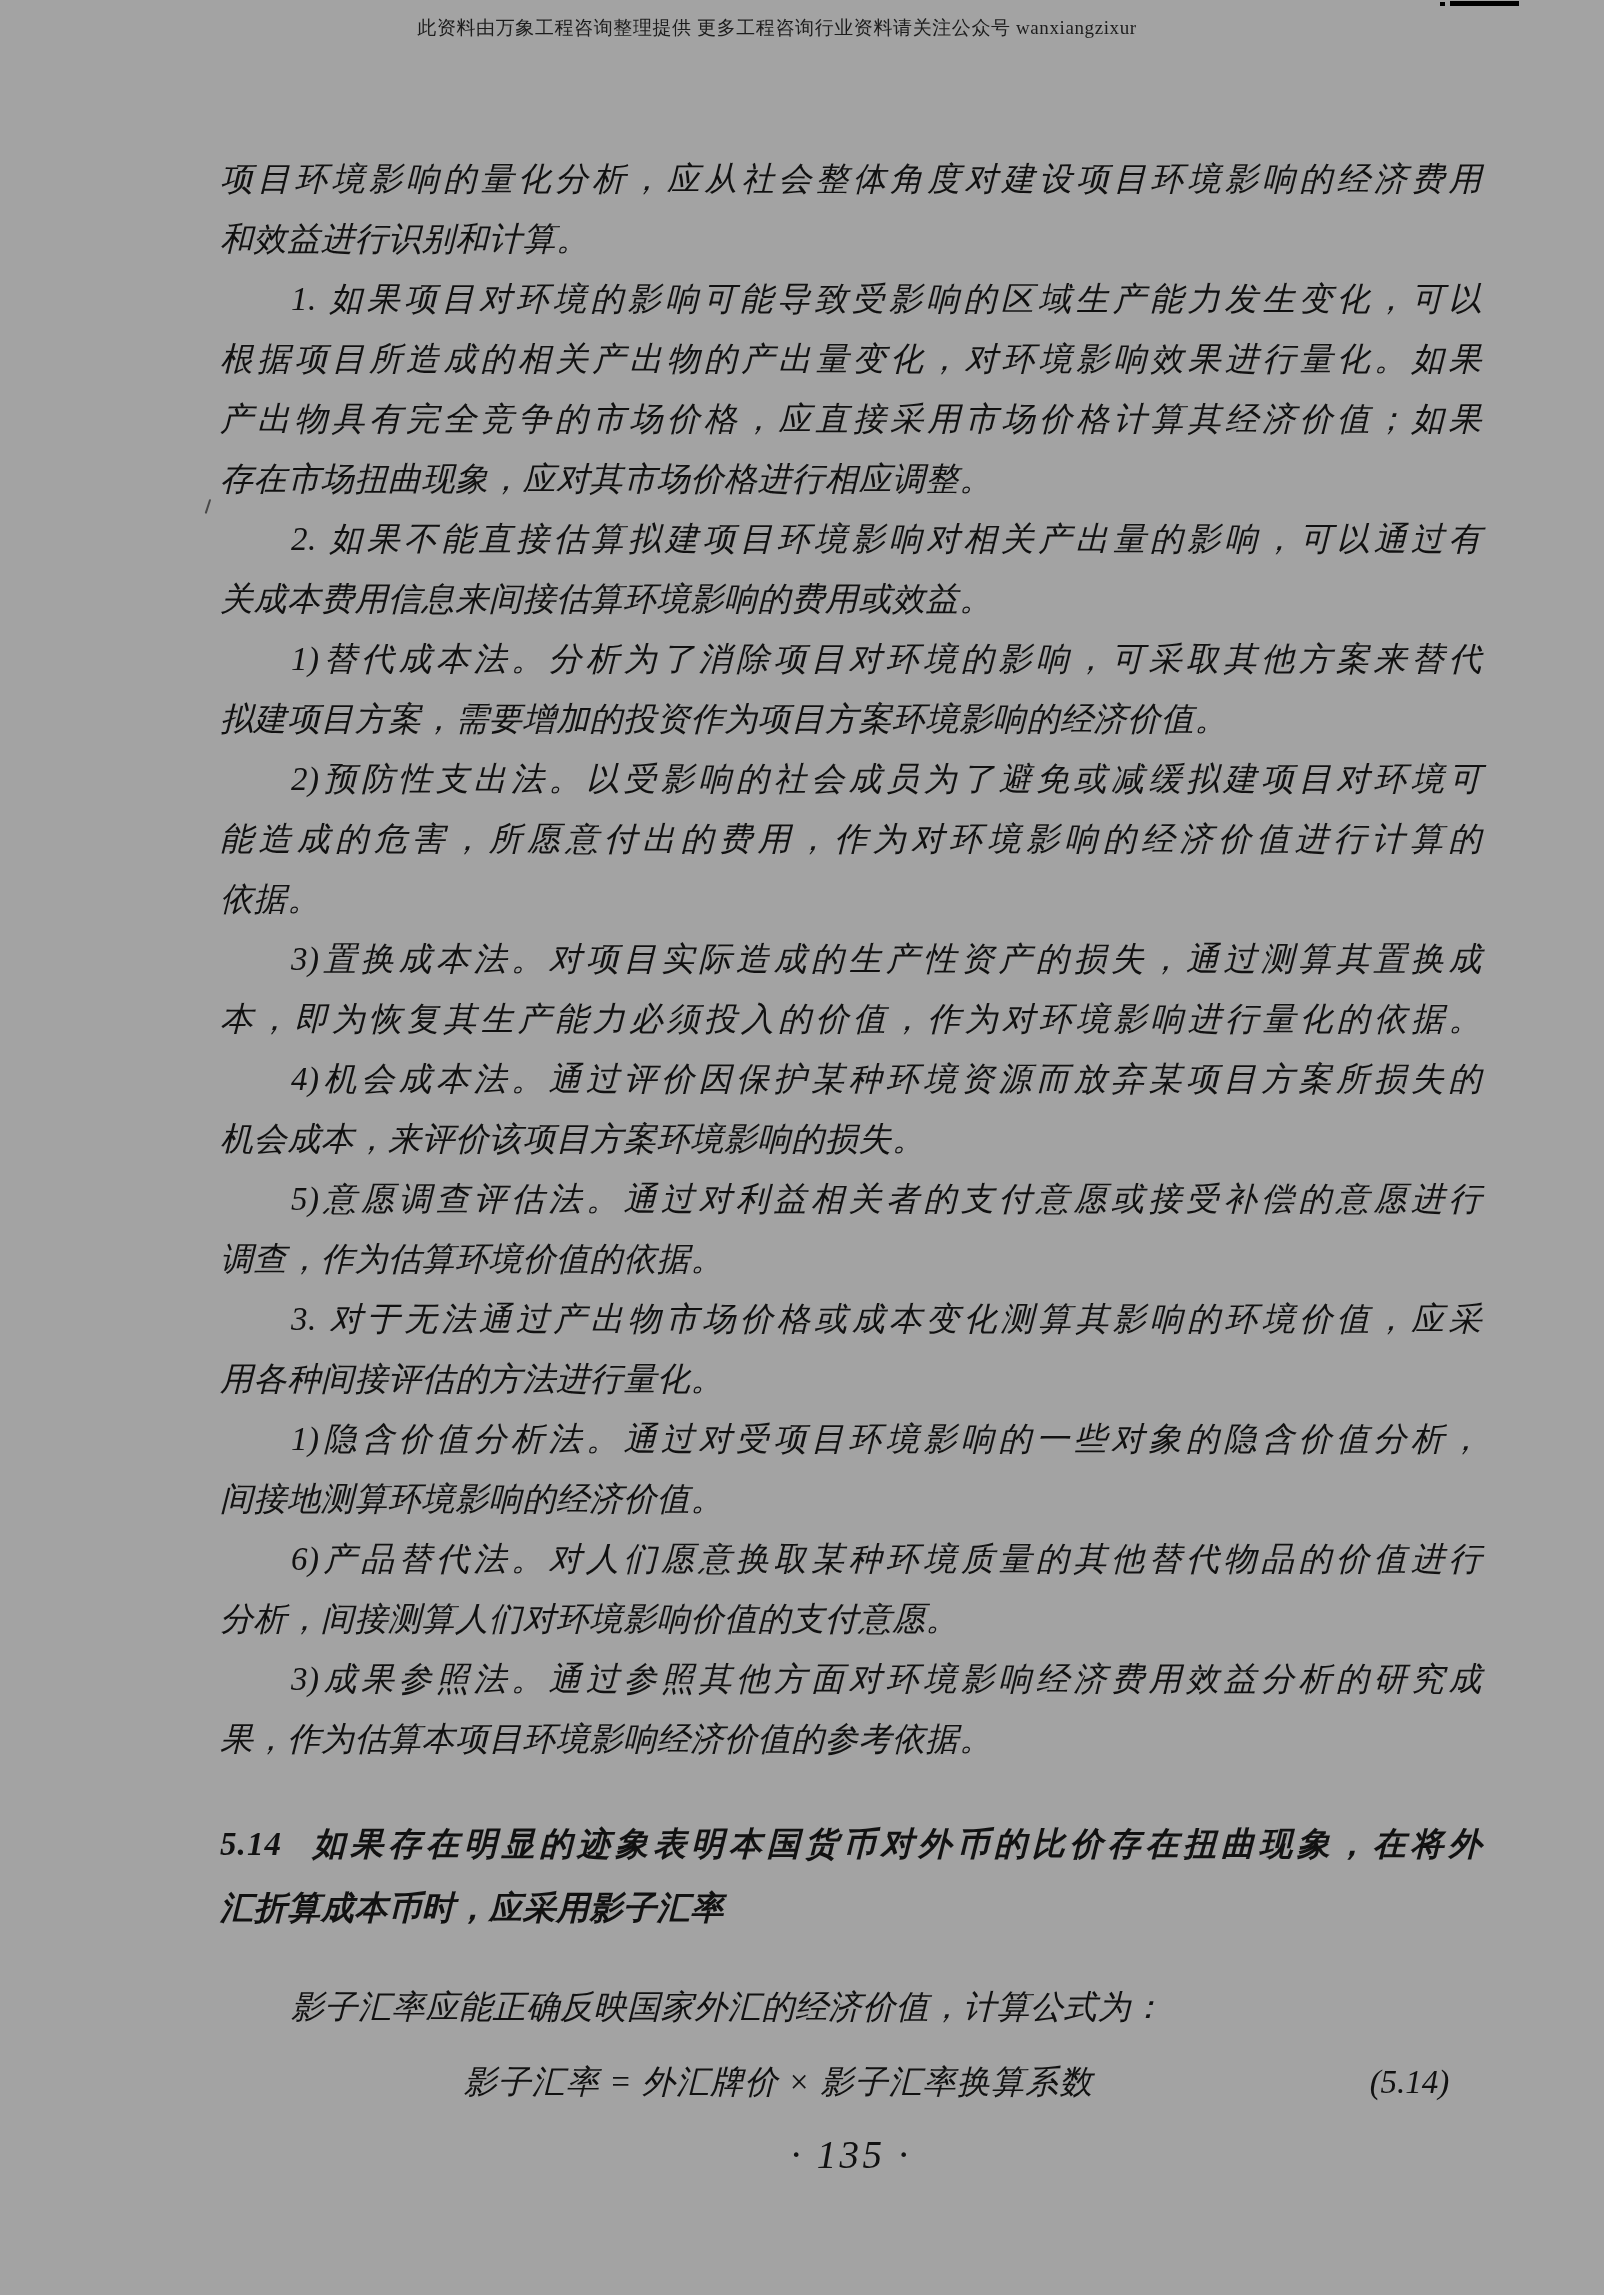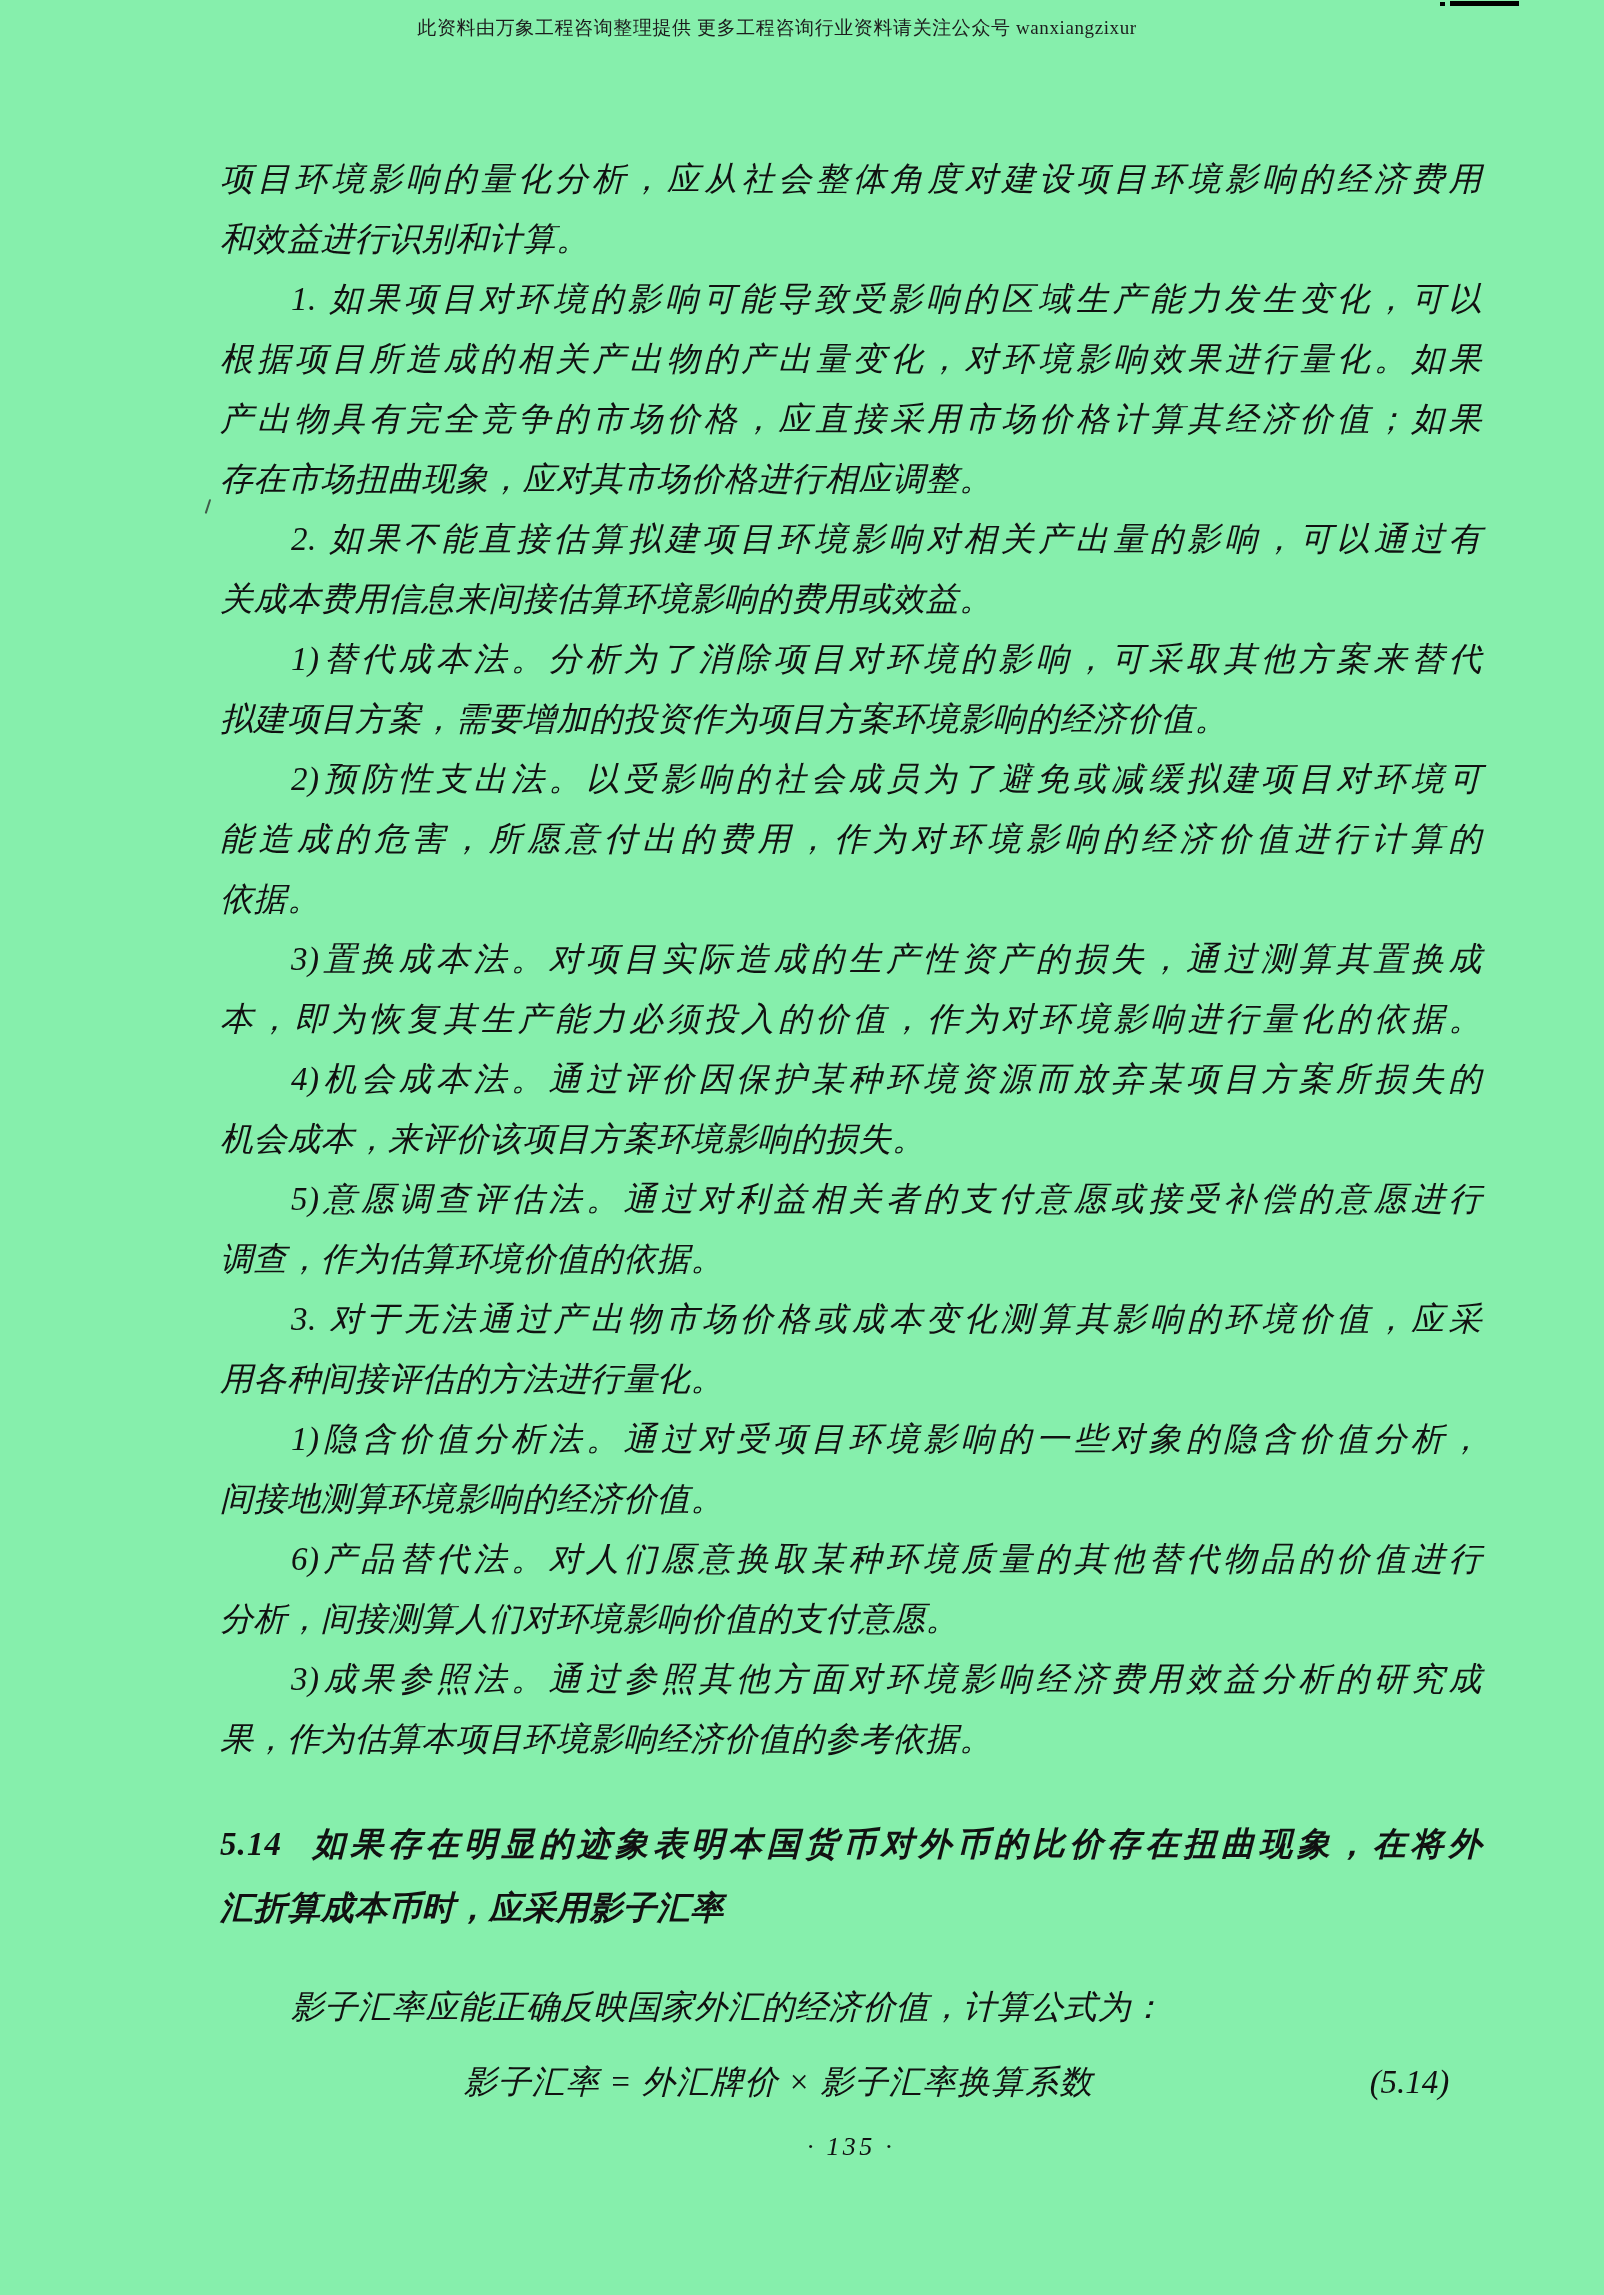--- a/index.html
+++ b/index.html
@@ -5,21 +5,21 @@
 <style>
   html, body {
     margin: 0;
     padding: 0;
     background: #ffffff;
   }
   .page {
     position: relative;
     width: 1605px;
     height: 2295px;
-    background: #86efac;
+    background: #a3a3a3;
     color: #111111;
     font-family: "Liberation Serif", "DejaVu Serif", serif;
     overflow: hidden;
   }
 
   
   .header-note {
     position: absolute;
     top: 14.5px;
     left: 0;
@@ -109,21 +109,21 @@
   }
   .formula-num {
     width: 145px;
     text-align: center;
     white-space: nowrap;
   }
 
   .page-number {
     margin-top: 19px;
     text-align: center;
-    font-size: 26px;
+    font-size: 39px;
     letter-spacing: 3.3px;
   }
 </style>
 </head>
 <body>
 
 <div class="page">
 
   <div class="header-note">此资料由万象工程咨询整理提供 更多工程咨询行业资料请关注公众号  wanxiangzixur</div>
 

